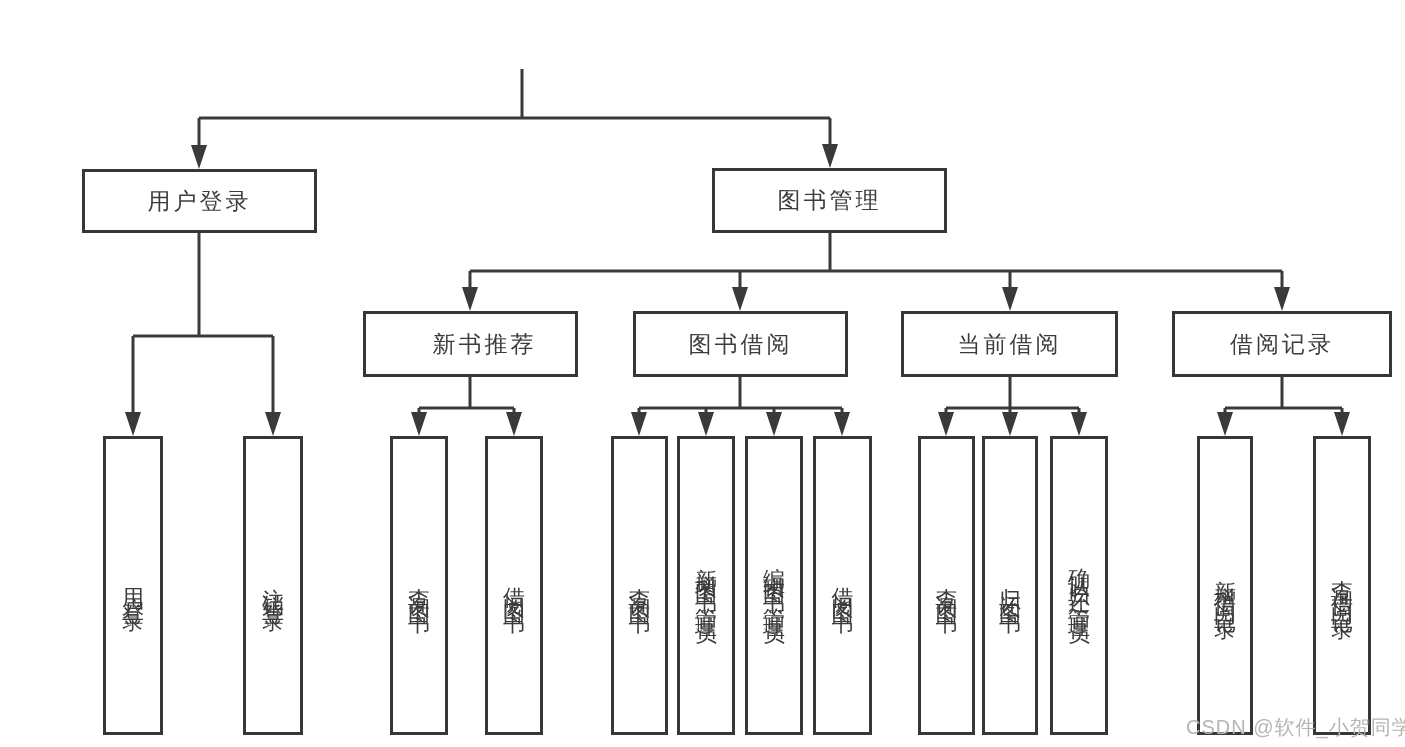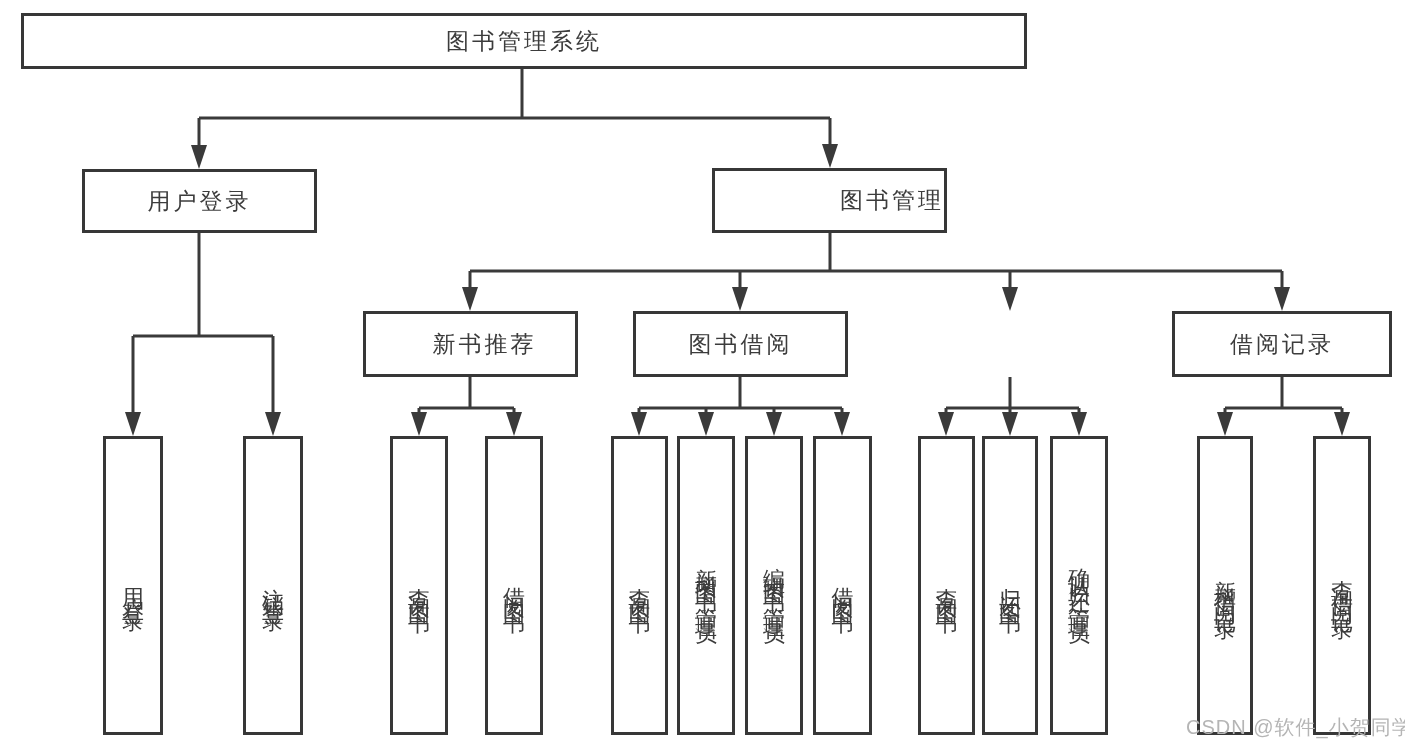--- a/index.html
+++ b/index.html
@@ -75,36 +75,36 @@
       <polygon points="766,412 782,412 774,436"></polygon>
       <polygon points="834,412 850,412 842,436"></polygon>
       <polygon points="938,412 954,412 946,436"></polygon>
       <polygon points="1002,412 1018,412 1010,436"></polygon>
       <polygon points="1071,412 1087,412 1079,436"></polygon>
       <polygon points="1217,412 1233,412 1225,436"></polygon>
       <polygon points="1334,412 1350,412 1342,436"></polygon>
     </g>
   </svg>
 
-  <div class="node hnode" style="left:21px;top:13px;width:1006px;height:56px;">
-    <span>图书管理系统</span>
-  </div>
 
   <div class="node hnode" style="left:82px;top:169px;width:235px;height:64px;">
     <span>用户登录</span>
   </div>
-  <div class="node hnode" style="left:712px;top:168px;width:235px;height:65px;justify-content:flex-end;">
+  <div class="node hnode" style="left:712px;top:168px;width:235px;height:65px;">
     <span>图书管理</span>
   </div>
 
   <div class="node hnode" style="left:363px;top:311px;width:215px;height:66px;padding-left:28px;">
     <span>新书推荐</span>
   </div>
   <div class="node hnode" style="left:633px;top:311px;width:215px;height:66px;">
     <span>图书借阅</span>
+  </div>
+  <div class="node hnode" style="left:901px;top:311px;width:217px;height:66px;">
+    <span>当前借阅</span>
   </div>
   <div class="node hnode" style="left:1172px;top:311px;width:220px;height:66px;">
     <span>借阅记录</span>
   </div>
 
   <div class="node vnode" style="left:103px;top:436px;width:60px;height:299px;">
     <span>用户登录</span>
   </div>
   <div class="node vnode" style="left:243px;top:436px;width:60px;height:299px;">
     <span>注销登录</span>

